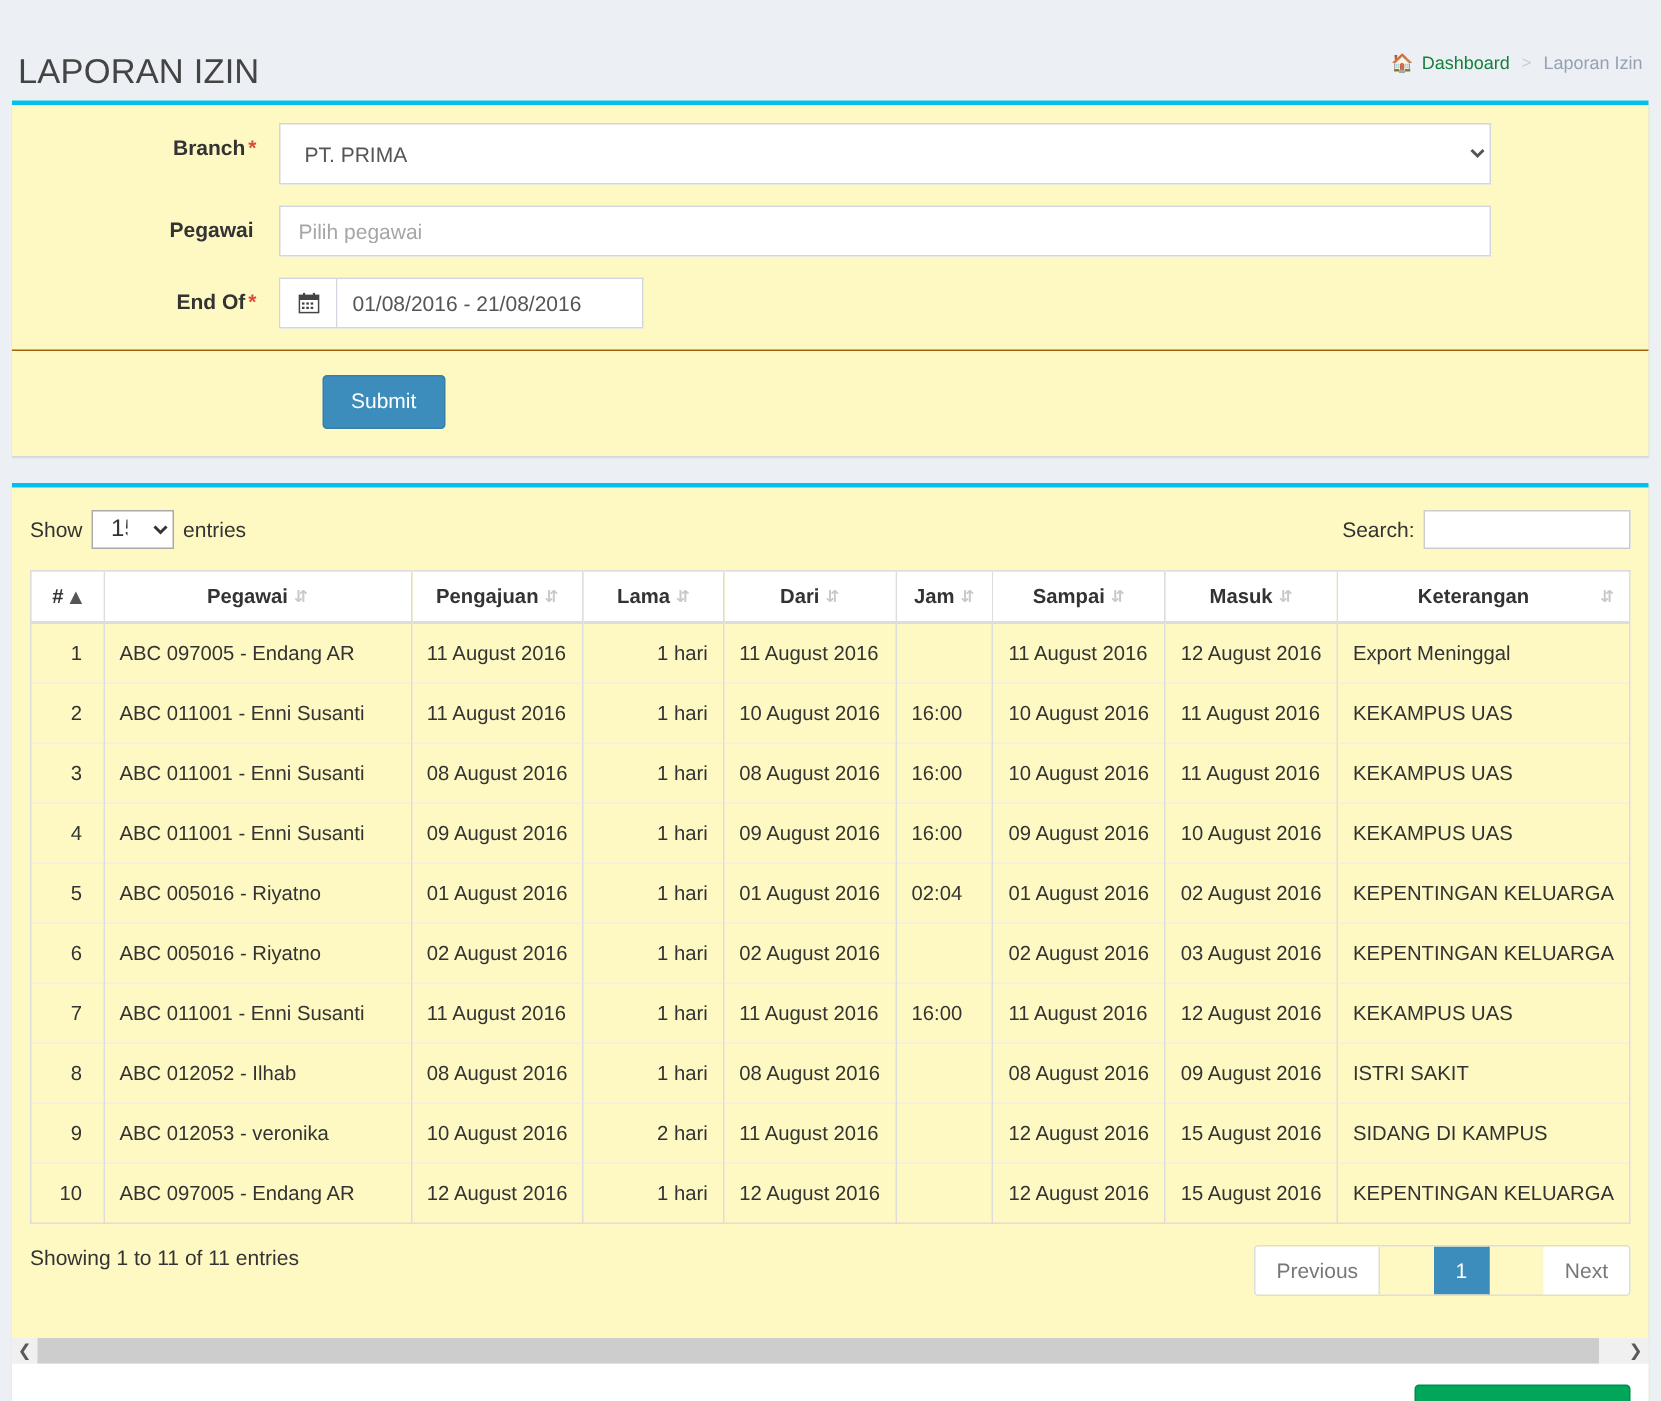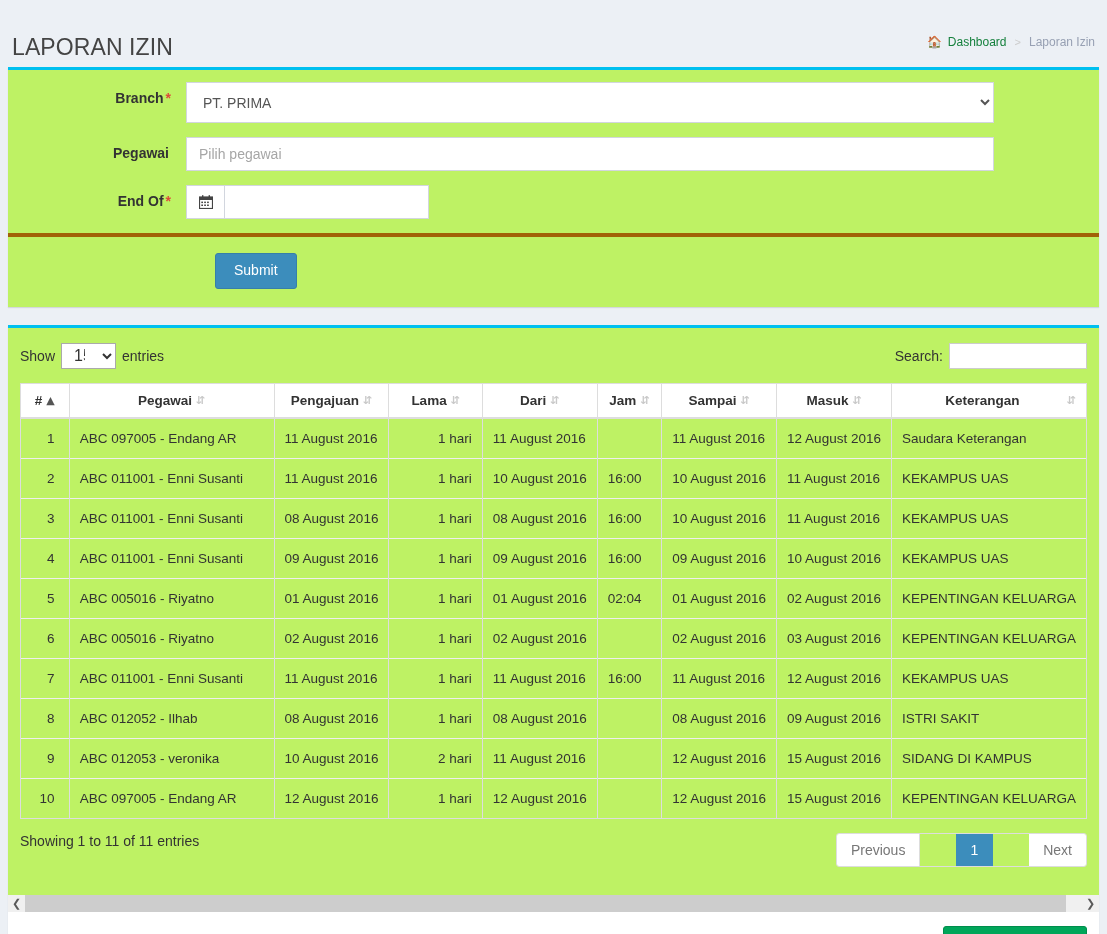--- a/index.html
+++ b/index.html
@@ -58,21 +58,21 @@
   .breadcrumb .crumb-home-text { color: #15803d; }
   .breadcrumb .sep {
     margin: 0 8px;
     color: #ccc;
     font-size: 11px;
   }
   .breadcrumb .crumb-current { color: #97a0b3; }
 
   
   .box {
-    background: #bef264;
+    background: #fef9c3;
     border-top: 3px solid #00c0ef;
     margin: 0 8px 18px 8px;
     box-shadow: 0 1px 1px rgba(0,0,0,0.1);
     position: relative;
   }
 
   
   .form-body {
     padding: 12px 0 0 0;
   }
@@ -141,21 +141,21 @@
     flex: 1;
     border: 0;
     outline: none;
     padding: 6px 10px;
     font-size: 14px;
     font-family: "Liberation Sans", sans-serif;
     color: #555;
   }
 
   .form-footer {
-    border-top: 4px solid #a16207;
+    border-top: 1px solid #a16207;
     padding: 16px 0 18px 0;
     margin-top: 6px;
   }
   .btn-submit {
     margin-left: 207px;
     background: #3c8dbc;
     border: 1px solid #367fa9;
     color: #fff;
     font-size: 14px;
     font-family: "Liberation Sans", sans-serif;
@@ -402,20 +402,21 @@
                 <rect x="3" y="0.2" width="1.4" height="2.6" fill="#444"></rect>
                 <rect x="9.6" y="0.2" width="1.4" height="2.6" fill="#444"></rect>
                 <rect x="2.3" y="6.6" width="1.7" height="1.5" fill="#444"></rect>
                 <rect x="5.2" y="6.6" width="1.7" height="1.5" fill="#444"></rect>
                 <rect x="8.1" y="6.6" width="1.7" height="1.5" fill="#444"></rect>
                 <rect x="2.3" y="9.5" width="1.7" height="1.5" fill="#444"></rect>
                 <rect x="5.2" y="9.5" width="1.7" height="1.5" fill="#444"></rect>
                 <rect x="8.1" y="9.5" width="1.7" height="1.5" fill="#444"></rect>
               </svg>
             </span>
+            <input type="text" value="01/08/2016 - 21/08/2016" style="">
           </div>
         </div>
       </div>
 
     </div>
 
     <div class="form-footer">
       <button class="btn-submit">Submit</button>
     </div>
   </div>
@@ -499,21 +500,21 @@
         <tbody id="izin-tbody">
             <tr>
               <td class="col-num">1</td>
               <td class="col-peg">ABC 097005 - Endang AR</td>
               <td class="col-pen">11 August 2016</td>
               <td class="col-lama">1 hari</td>
               <td class="col-dari">11 August 2016</td>
               <td class="col-jam"></td>
               <td class="col-sampai">11 August 2016</td>
               <td class="col-masuk">12 August 2016</td>
-              <td class="col-ket">Saudara Keterangan</td>
+              <td class="col-ket">Export Meninggal</td>
             </tr>
             <tr>
               <td class="col-num">2</td>
               <td class="col-peg">ABC 011001 - Enni Susanti</td>
               <td class="col-pen">11 August 2016</td>
               <td class="col-lama">1 hari</td>
               <td class="col-dari">10 August 2016</td>
               <td class="col-jam">16:00</td>
               <td class="col-sampai">10 August 2016</td>
               <td class="col-masuk">11 August 2016</td>

